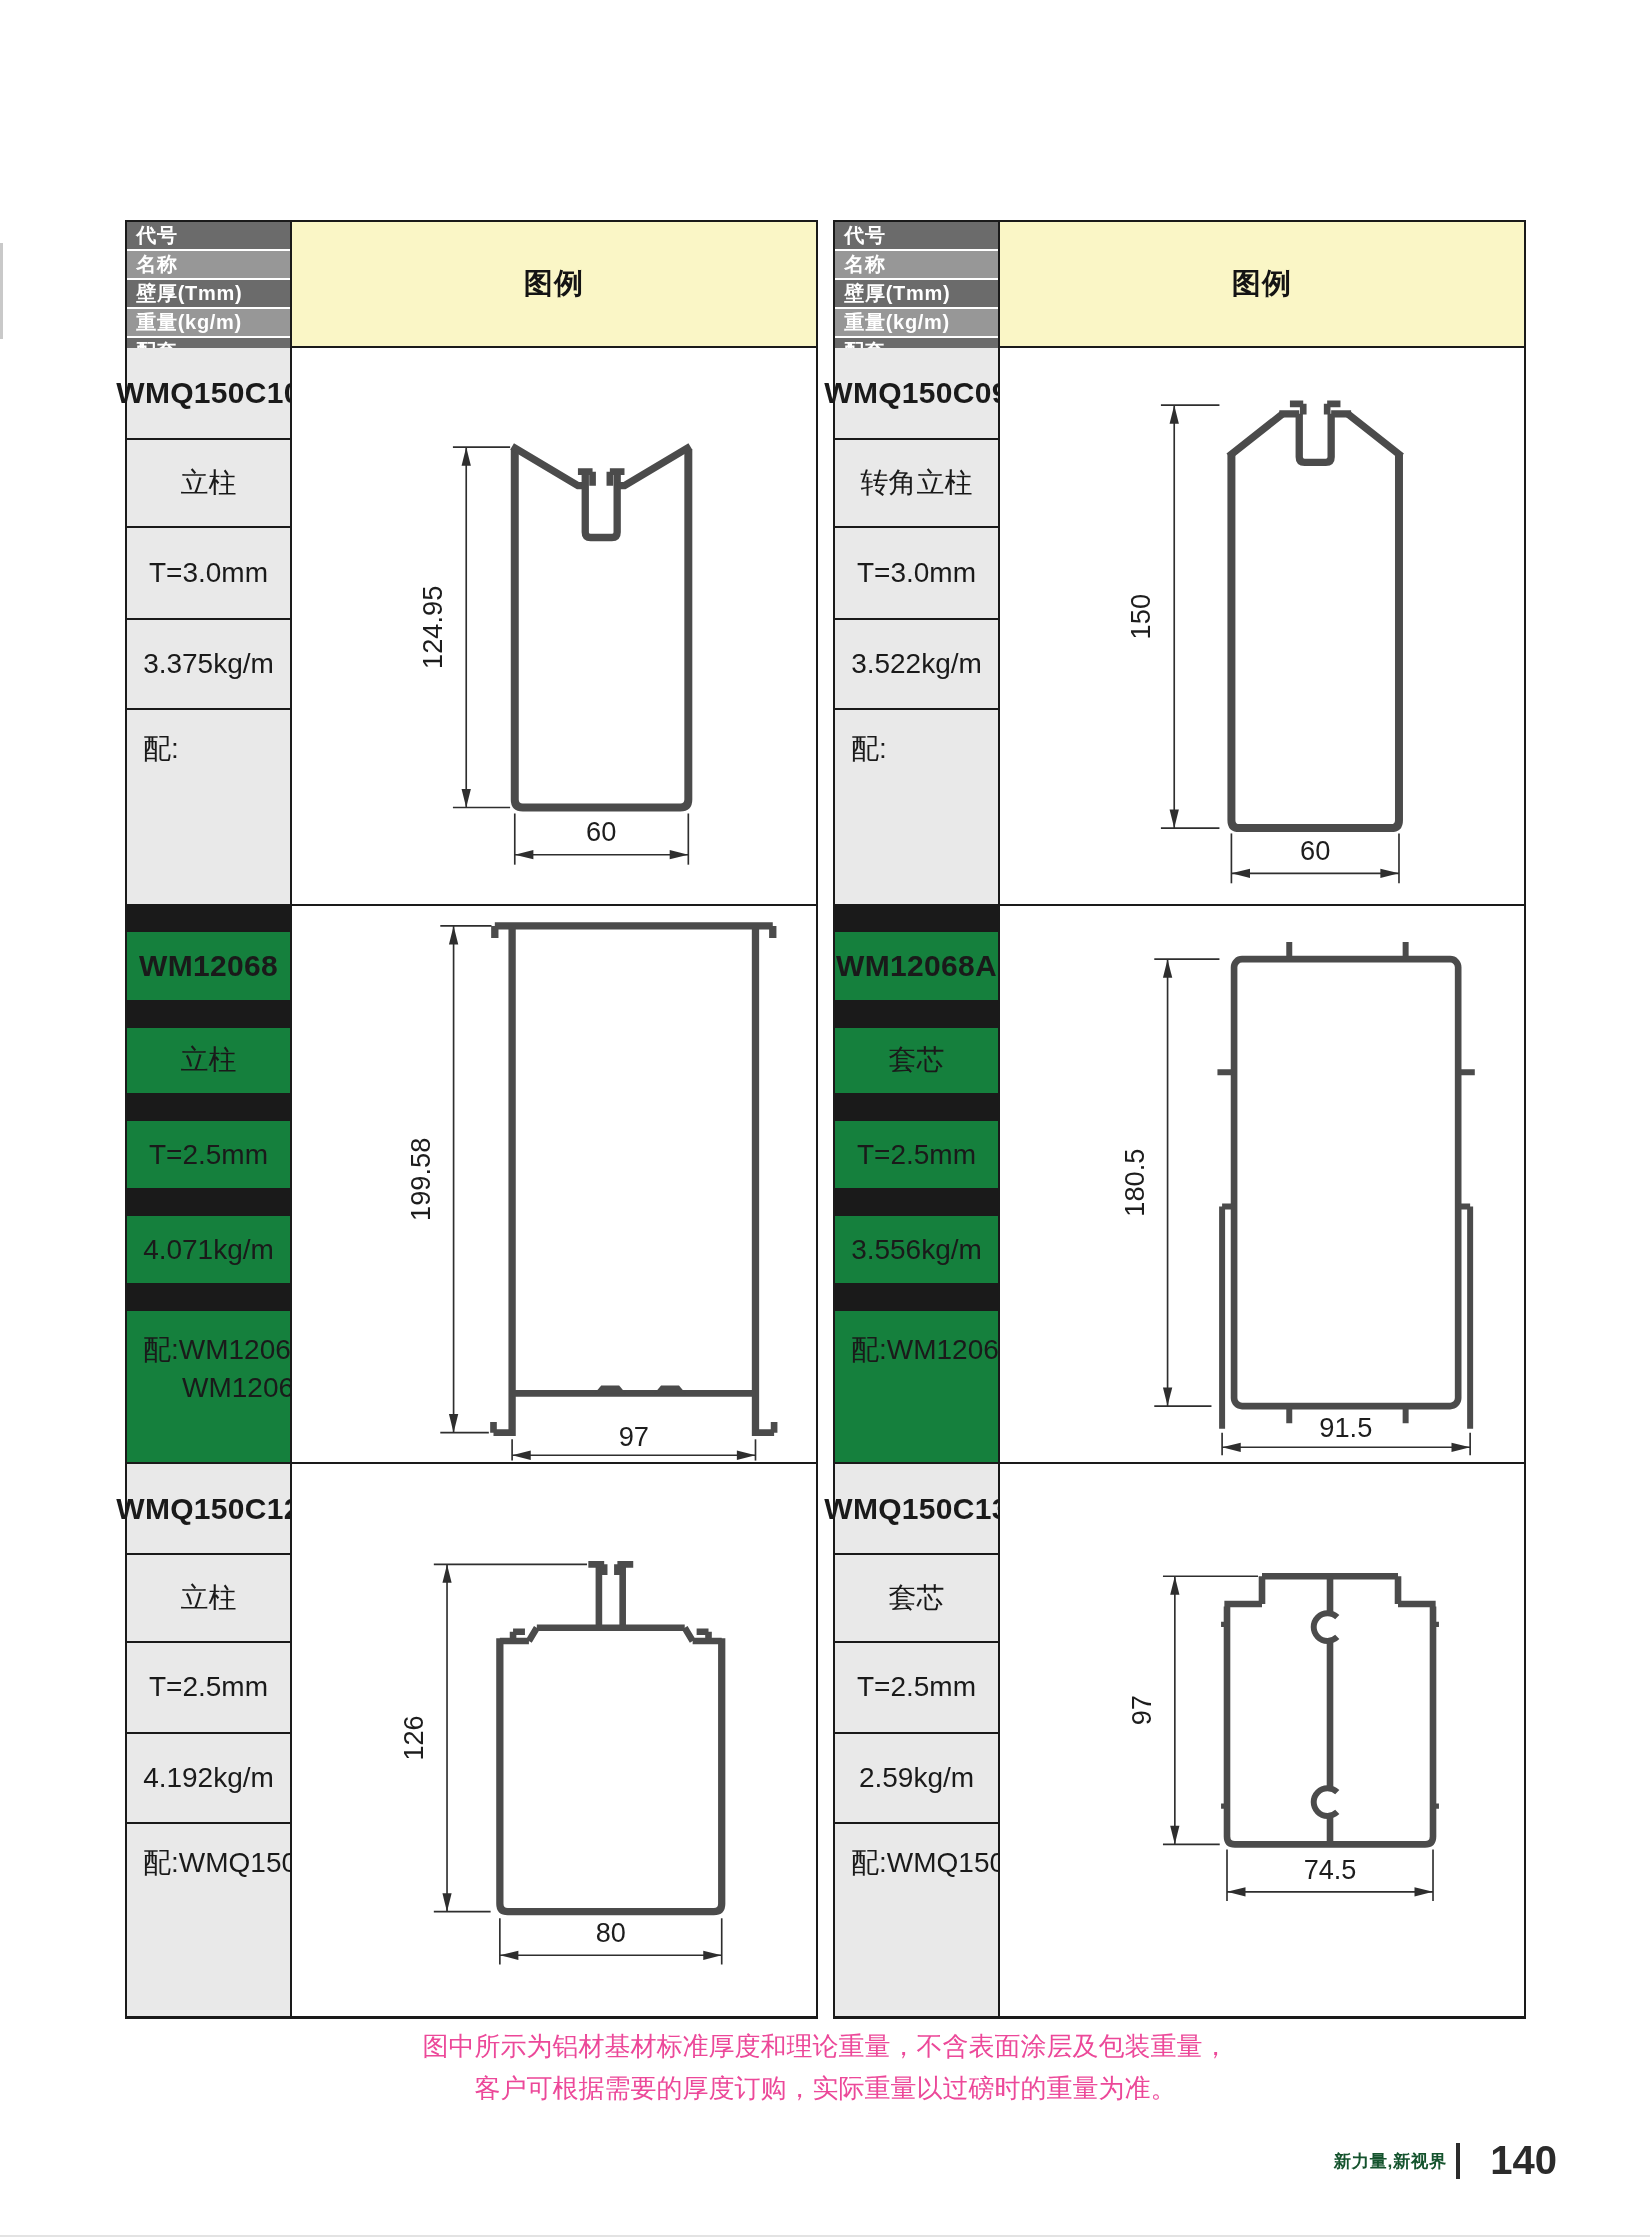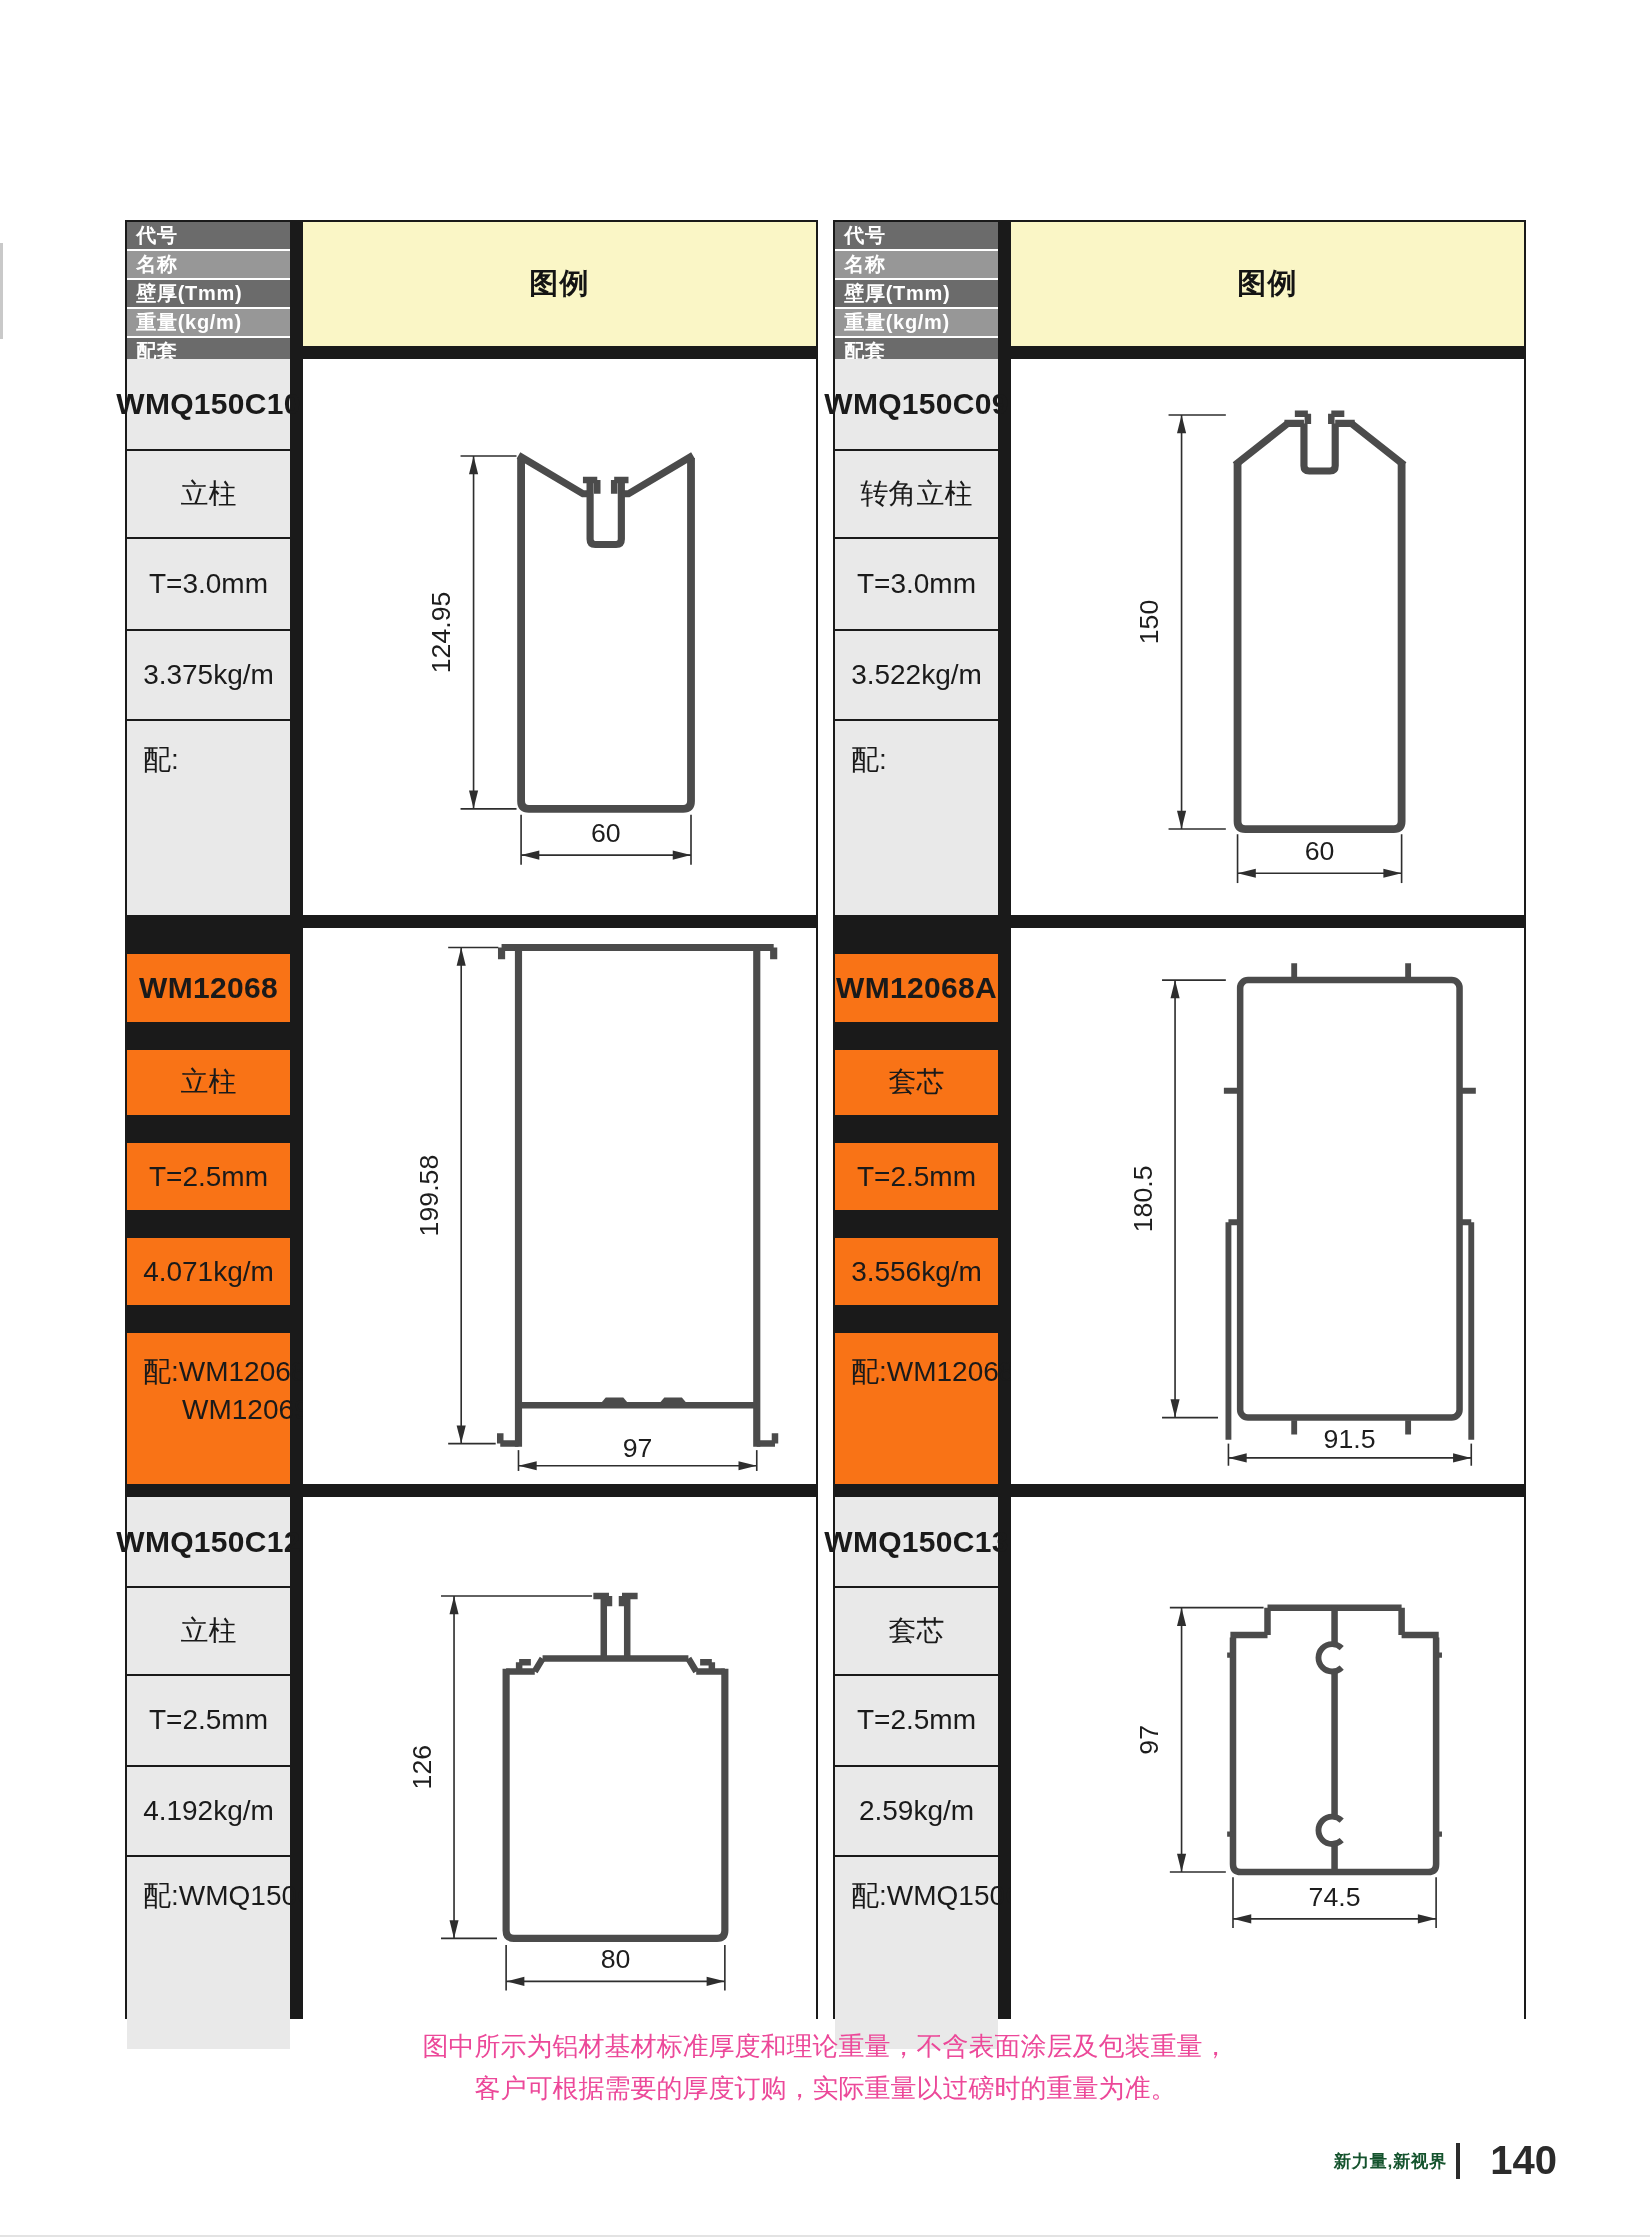--- a/index.html
+++ b/index.html
@@ -8,41 +8,41 @@
     width: 1651px; height: 2239px; position: relative;
     font-family: "Liberation Sans", sans-serif; color:#1a1a1a;
   }
   .edge-strip { position:absolute; left:0; top:243px; width:3.3px; height:96px; background:#c9c9c9; }
   .bottom-strip { position:absolute; left:0; top:2235px; width:1651px; height:2px; background:#e3e3e3; }
 
   .cat-table {
     position:absolute; top:220px; width:693px; height:1799px;
     display:grid; grid-template-columns:163px 1fr;
     grid-template-rows:124px 556px 556px 552px;
-    background:#1a1a1a; gap:13px; border:2px solid #1a1a1a;
+    background:#1a1a1a; gap:2px; border:2px solid #1a1a1a;
   }
   .cat-table.left { left:125px; }
   .cat-table.right { left:833px; }
 
   .hdr-stack { display:flex; flex-direction:column; background:#ffffff; gap:2px; }
   .hdr-label {
     flex:1; display:flex; align-items:center; padding-left:9.3px;
     color:#ffffff; font-weight:bold; font-size:20px; letter-spacing:0.7px;
   }
   .hdr-dark  { background:#6b6b6b; }
   .hdr-light { background:#979797; }
 
   .legend-cell {
     background:#faf6c6; display:flex; align-items:center; justify-content:center;
     font-size:29px; font-weight:bold; color:#141414; letter-spacing:1.3px;
   }
 
   .spec-stack { display:flex; flex-direction:column; background:#1a1a1a; gap:2px; }
   .spec-cell { background:#e9e9e9; display:flex; align-items:center; justify-content:center; font-size:28px; color:#1a1a1a; }
-  .hl .spec-cell { background:#f97316;margin-top:26px; }
+  .hl .spec-cell { background:#15803d;margin-top:26px; }
   .cell-code   { flex:17;   font-weight:bold; font-size:30px; letter-spacing:0.3px; }
   .cell-name   { flex:16.4; }
   .cell-thick  { flex:16.9; }
   .cell-weight { flex:16.8; }
   .cell-match  {
     flex:32.9; flex-direction:column; align-items:flex-start; justify-content:flex-start;
     padding:20px 5.3px 0 16px; line-height:1.35;
   }
   .match-l2 { margin-left:39px; }
 

